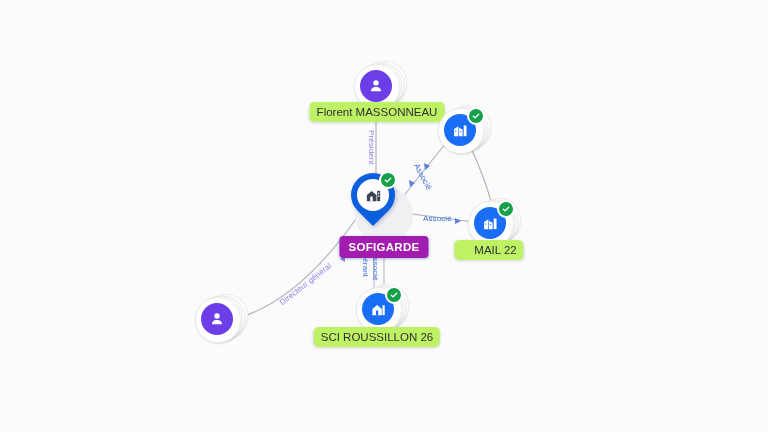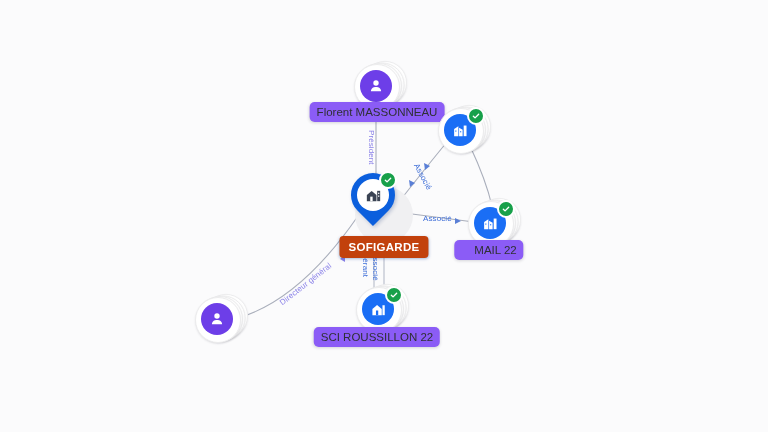--- a/index.html
+++ b/index.html
@@ -59,27 +59,27 @@
   }
   .pin .inner{
     position:absolute;left:6px;top:6px;width:32px;height:32px;border-radius:50%;
     background:#ffffff;display:flex;align-items:center;justify-content:center;
   }
   .pin .badge{right:-2px;top:-2px;}
 
   
   .label{
     position:absolute;transform:translate(-50%,0);
-    background:#8b5cf6;color:#2f3034;
+    background:#bef264;color:#2f3034;
     font-size:11.5px;line-height:14px;
     padding:3px 7px;border-radius:5px;white-space:nowrap;
     box-shadow:0 1px 3px rgba(40,40,60,.18);
   }
   .label.primary{
-    background:#c2410c;color:#ffffff;font-weight:700;
+    background:#a21caf;color:#ffffff;font-weight:700;
     letter-spacing:.3px;font-size:11.5px;padding:4px 9px;border-radius:4px;
     box-shadow:0 1px 3px rgba(10,60,150,.35);
   }
   .elabel{
     position:absolute;font-size:8px;white-space:nowrap;
     color:#7b7bd6;transform-origin:0 50%;
     letter-spacing:.1px;
   }
   .elabel.blue{color:#3f6fd8;}
   .elabel.violet{color:#8b82e8;}
@@ -212,21 +212,21 @@
           <rect x="8.4" y="13.4" width="3.2" height="6.6" fill="#1a6ef5"></rect>
         </svg>
       </div>
       <div class="badge">
         <svg viewBox="0 0 24 24" fill="none" stroke="#ffffff" stroke-width="4" stroke-linecap="round" stroke-linejoin="round">
           <path d="M4 12.5l5.2 5.2L20 6.5"></path>
         </svg>
       </div>
     </div>
   </div>
-  <div class="label" style="left:377px;top:327px;">SCI ROUSSILLON 22</div>
+  <div class="label" style="left:377px;top:327px;">SCI ROUSSILLON 26</div>
 
   <div class="node" style="left:218px;top:320px;">
     <div class="stack">
       <div class="card c3"></div>
       <div class="card c2"></div>
       <div class="card c1"></div>
       <div class="card c0"></div>
       <div class="disc person">
         <svg viewBox="0 0 24 24" width="18" height="18" fill="#ffffff">
           <circle cx="12" cy="8" r="3.6"></circle>

